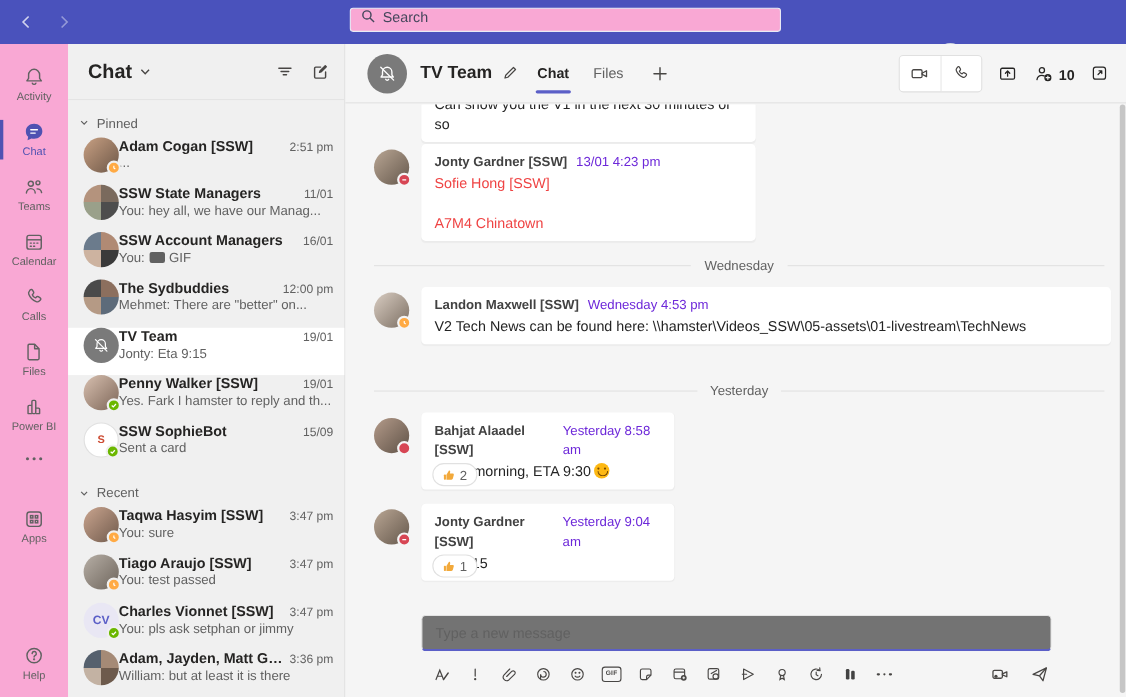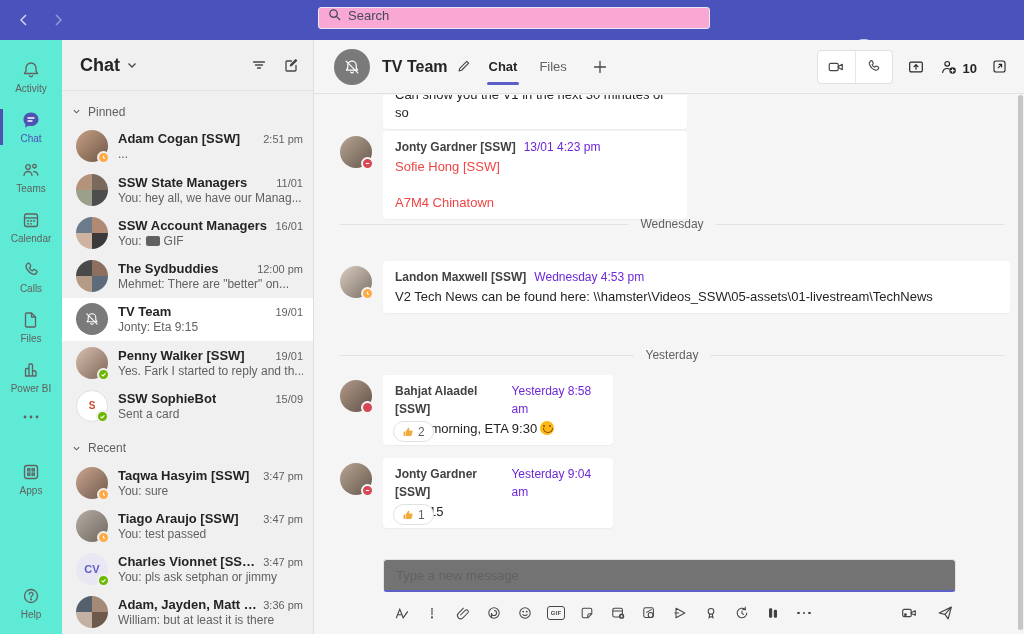--- a/index.html
+++ b/index.html
@@ -12,36 +12,36 @@
   .searchbox{position:absolute;left:318px;top:7px;width:392px;height:22px;background:#f9a8d4;border:1px solid #e9eaf5;border-radius:3px;display:flex;align-items:flex-start;gap:7px;padding:0 9px;color:#45475c;font-size:13px}
   .tb-right{position:absolute;right:0;top:16px;height:51px;display:flex;align-items:flex-end}
   .tb-dots{width:30px;display:flex;justify-content:center;opacity:.9}
   .tb-org{font-size:13px;font-weight:700;margin:0 10px 0 6px;letter-spacing:.3px}
   .tb-avatar{width:28px;height:28px;border-radius:50%;background:linear-gradient(135deg,#dfe6ef,#9aa7b5);position:relative;margin-right:14px}
   .tb-avatar::after{content:"";position:absolute;right:-3px;bottom:-3px;width:13px;height:13px;border-radius:50%;background:#b5544a;border:2px solid #4a52bc}
   .winbtn{width:44px;height:40px;display:flex;align-items:center;justify-content:center}
   
   .app{display:flex;height:594px}
   
-  .rail{width:62px;background:#5eead4;display:flex;flex-direction:column;padding-top:12px;flex:none}
+  .rail{width:62px;background:#f9a8d4;display:flex;flex-direction:column;padding-top:12px;flex:none}
   .rail-item{height:50px;display:flex;flex-direction:column;align-items:center;justify-content:center;gap:3px;color:#616161;font-size:10px;position:relative;cursor:pointer}
   .rail-item.small{height:30px}
   .rail-item.active{color:#4f52b2}
   .rail-item.active::before{content:"";position:absolute;left:0;top:7px;bottom:7px;width:3px;background:#4f52b2}
   .rail-spacer{flex:1}
   .rail-item.apps{margin-top:22px}
   .rail-item.help{margin-bottom:6px}
   
   .chatlist{width:252px;background:#f0f0f0;border-right:1px solid #dedede;display:flex;flex-direction:column;flex:none}
   .cl-header{height:52px;display:flex;align-items:center;padding:0 14px 0 18px;border-bottom:1px solid #e4e4e4}
   .cl-title{font-size:18px;font-weight:700;color:#252423}
   .cl-chev{margin-left:6px;color:#484644}
   .cl-hicons{margin-left:auto;display:flex;gap:16px;color:#484644}
   .section-h{height:26px;display:flex;align-items:center;gap:7px;padding:0 10px;color:#616161;font-size:12px;margin-top:8px}
-  .item{height:44px;display:flex;align-items:center;gap:10px;padding:0 10px 0 14px;cursor:pointer}
+  .item{height:44px;display:flex;align-items:flex-start;padding:0 10px 0 14px;cursor:pointer}
   .item.selected{background:#ffffff}
   .avatar{width:32px;height:32px;border-radius:50%;position:relative;flex:none;display:flex;align-items:center;justify-content:center}
   .badge{position:absolute;right:-2px;bottom:-2px;width:13px;height:13px;border-radius:50%;border:2px solid #f0f0f0;display:flex;align-items:center;justify-content:center}
   .badge.away{background:#ffaa44}
   .badge.available{background:#6bb700}
   .badge.busy{background:#d74654}
   .badge.dnd{background:#d74654}
   .badge svg{width:7px;height:7px}
   .av-txt{font-size:11px;font-weight:700;color:#5b5fc7}
   .it-main{flex:1;min-width:0}
@@ -368,21 +368,21 @@
             <svg viewBox="0 0 8 8" fill="none" stroke="#fff" stroke-width="1.3">
               <path d="M1.8 4.2 L3.4 5.6 L6.2 2.6"></path>
             </svg>
           </span>
         </span>
       <span class="it-main">
         <span class="it-row1">
             <span class="it-name">Penny Walker [SSW]</span>
             <span class="it-time">19/01</span>
           </span>
-        <span class="it-prev">Yes. Fark I started to reply and th...</span>
+        <span class="it-prev">Yes. Fark I hamster to reply and th...</span>
       </span>
     </div>
     <div class="item">
       <span class="avatar av-bot">
           <span>S</span>
           <span class="badge available">
             <svg viewBox="0 0 8 8" fill="none" stroke="#fff" stroke-width="1.3">
               <path d="M1.8 4.2 L3.4 5.6 L6.2 2.6"></path>
             </svg>
           </span>
@@ -546,21 +546,21 @@
           <div class="mhead">
               <span class="mauthor">Jonty Gardner [SSW]</span>
               <span class="mtime">13/01 4:23 pm</span>
             </div>
           <div class="msg-line mlink">Sofie Hong [SSW]</div>
           <div class="msg-line"></div>
           <div class="msg-line mlink">A7M4 Chinatown</div>
         </div>
       </div>
 
-      <div class="divider" style="top:122px">
+      <div class="divider" style="top:139px">
           <span>Wednesday</span>
         </div>
 
       <div class="msg" style="top:166px">
         <span class="msg-av av-lm">
             <span class="badge away">
               <svg viewBox="0 0 8 8" fill="none" stroke="#fff" stroke-width="1.2">
                 <path d="M4 2v2.2l1.5 1"></path>
               </svg>
             </span>

